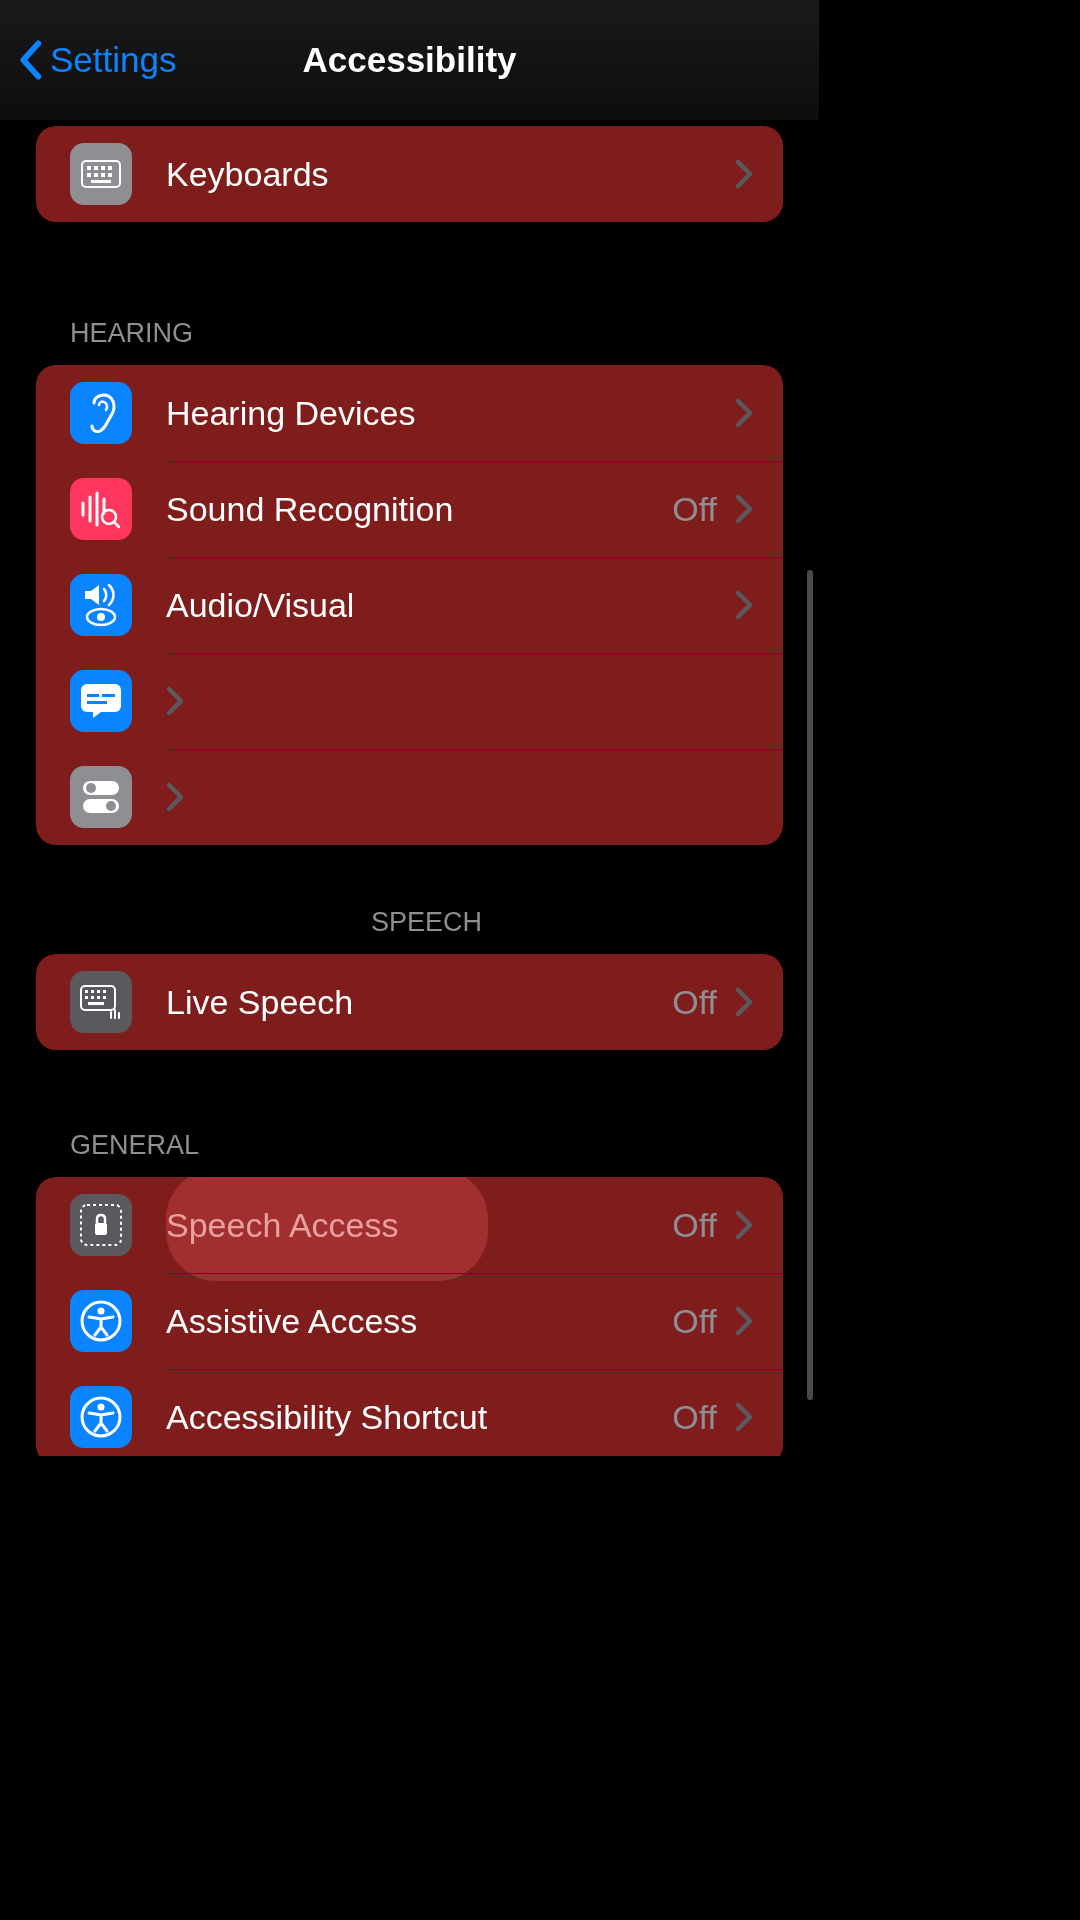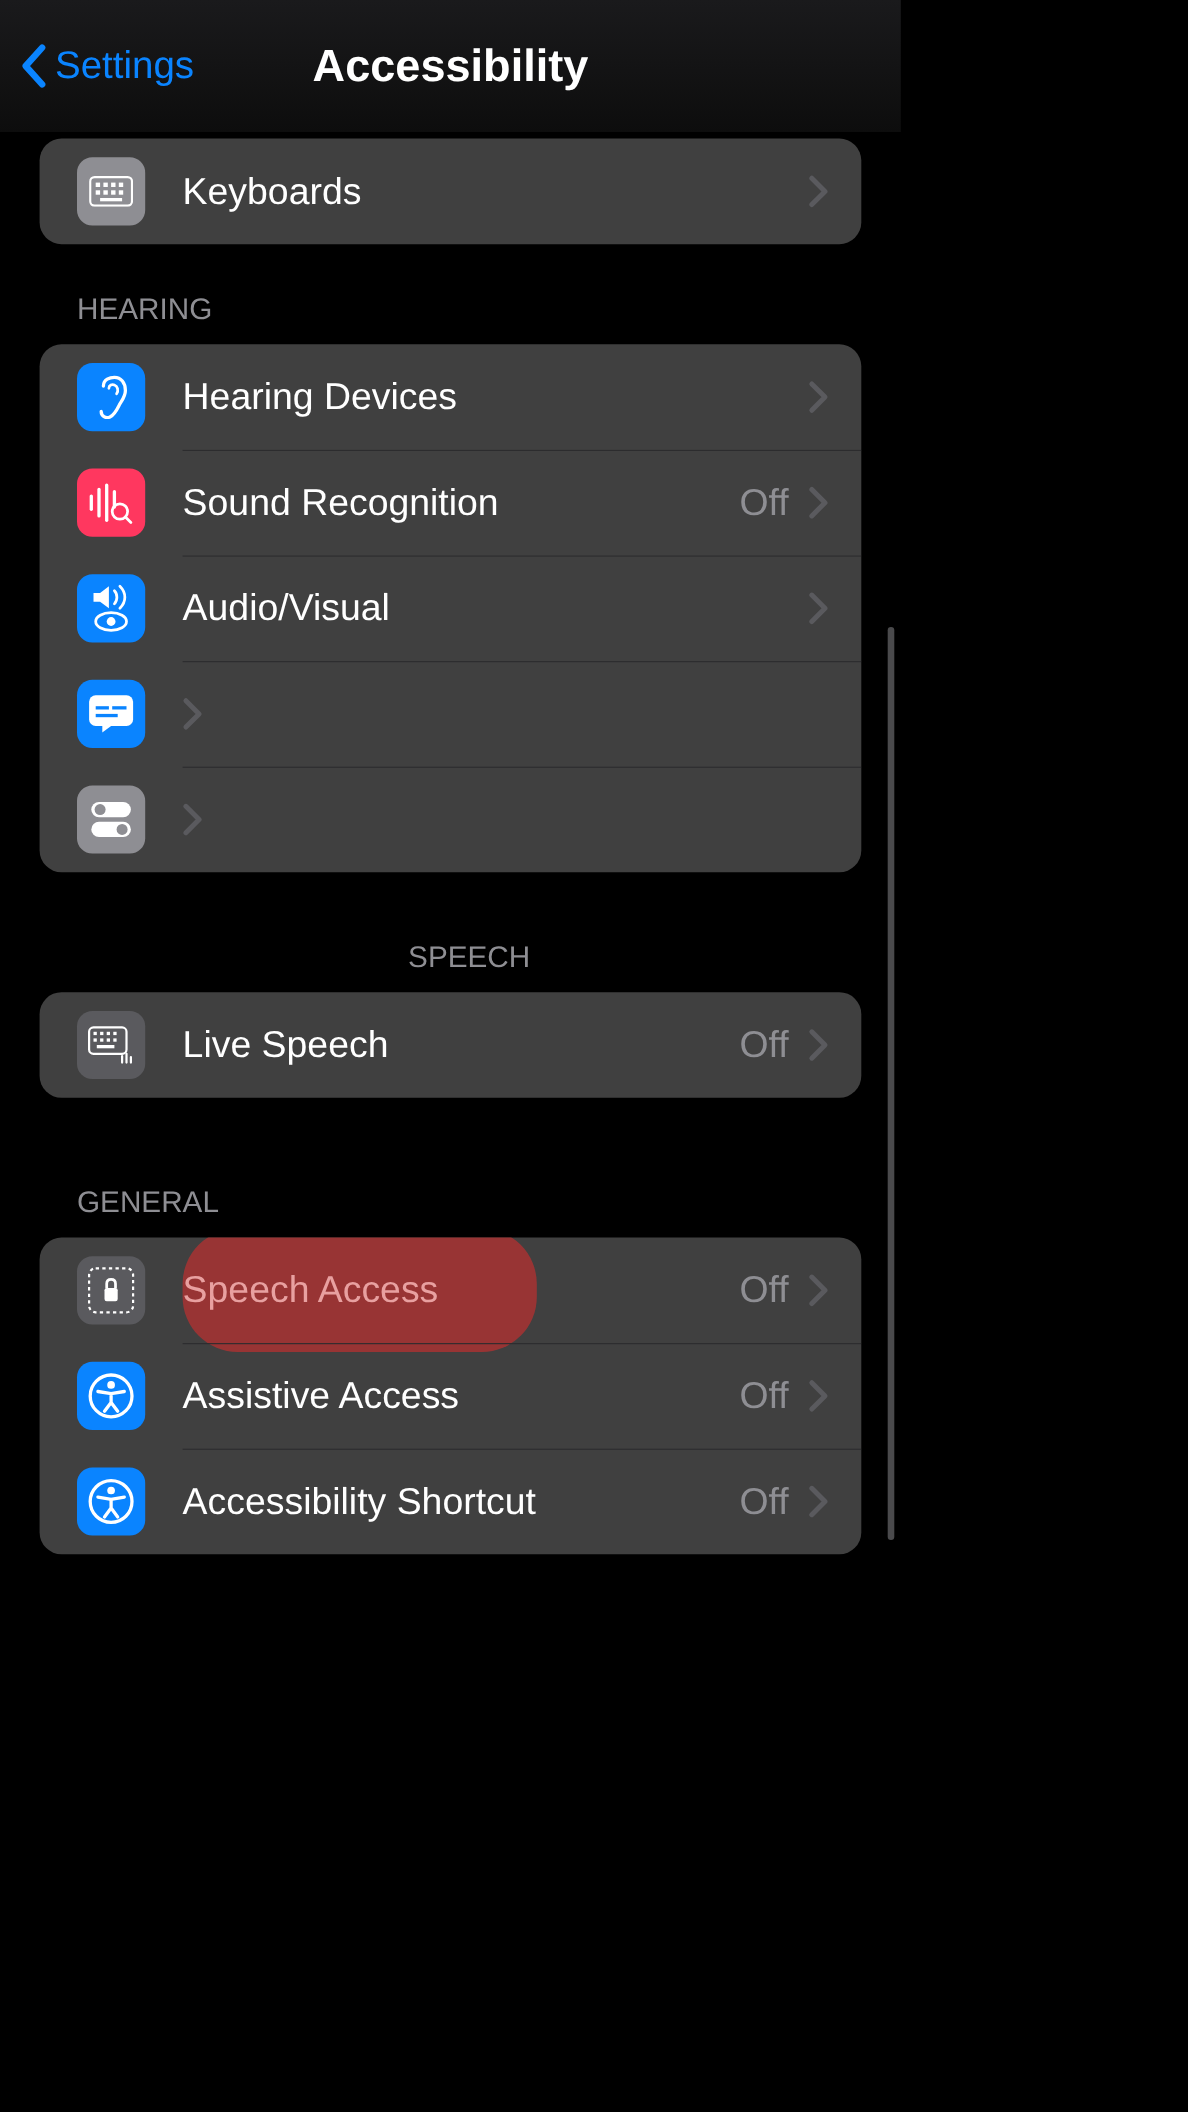--- a/index.html
+++ b/index.html
@@ -36,39 +36,39 @@
     .back-chevron {
       width: 28px;
       height: 40px;
       margin-right: 6px;
     }
     .page-title {
       position: absolute;
       left: 50%;
       transform: translateX(-50%);
       color: #fff;
-      font-size: 41px;
+      font-size: 35px;
       font-weight: 600;
     }
     .content {
       padding: 0 36px;
     }
     .section-header {
       color: #8e8e93;
       font-size: 27px;
       font-weight: 400;
       text-transform: uppercase;
       margin-left: 34px;
       margin-bottom: 16px;
     }
-    .section-header.hearing { margin-top: 44px; }
+    .section-header.hearing { margin-top: 96px; }
     .section-header.speech { margin-top: 62px; text-align: center; }
     .section-header.general { margin-top: 80px; }
     .group {
-      background: #404040;
+      background: #7f1d1d;
       border-radius: 20px;
       overflow: hidden;
     }
     .group.first {
       margin-top: 6px;
     }
     .row {
       display: flex;
       align-items: center;
       height: 96px;

